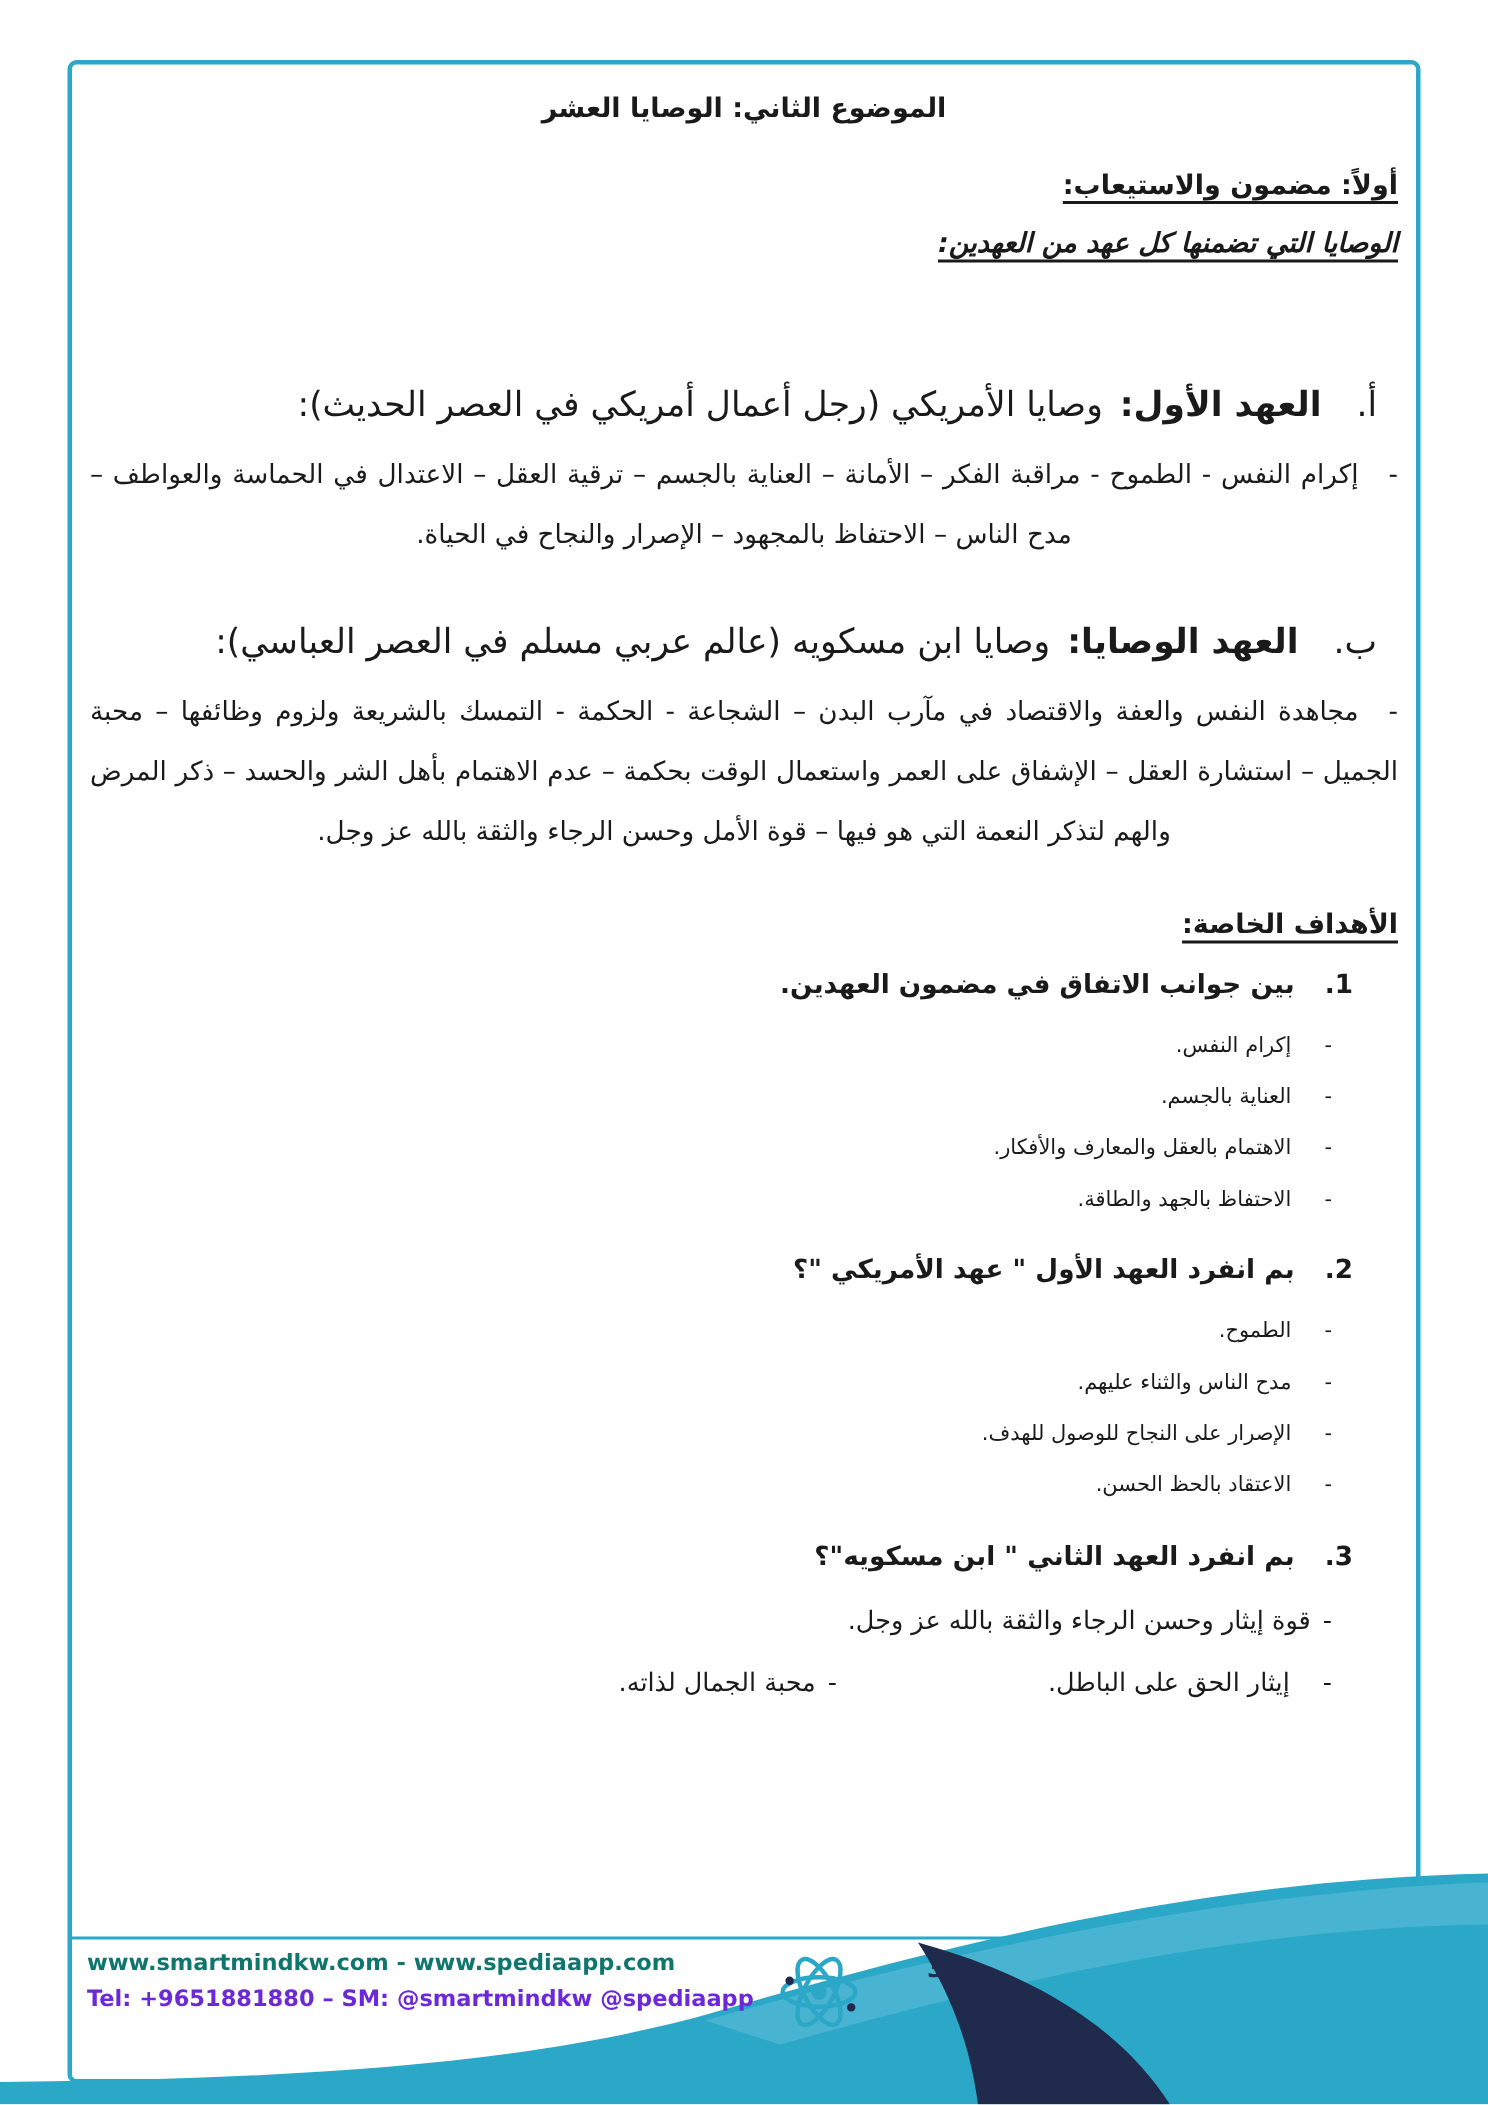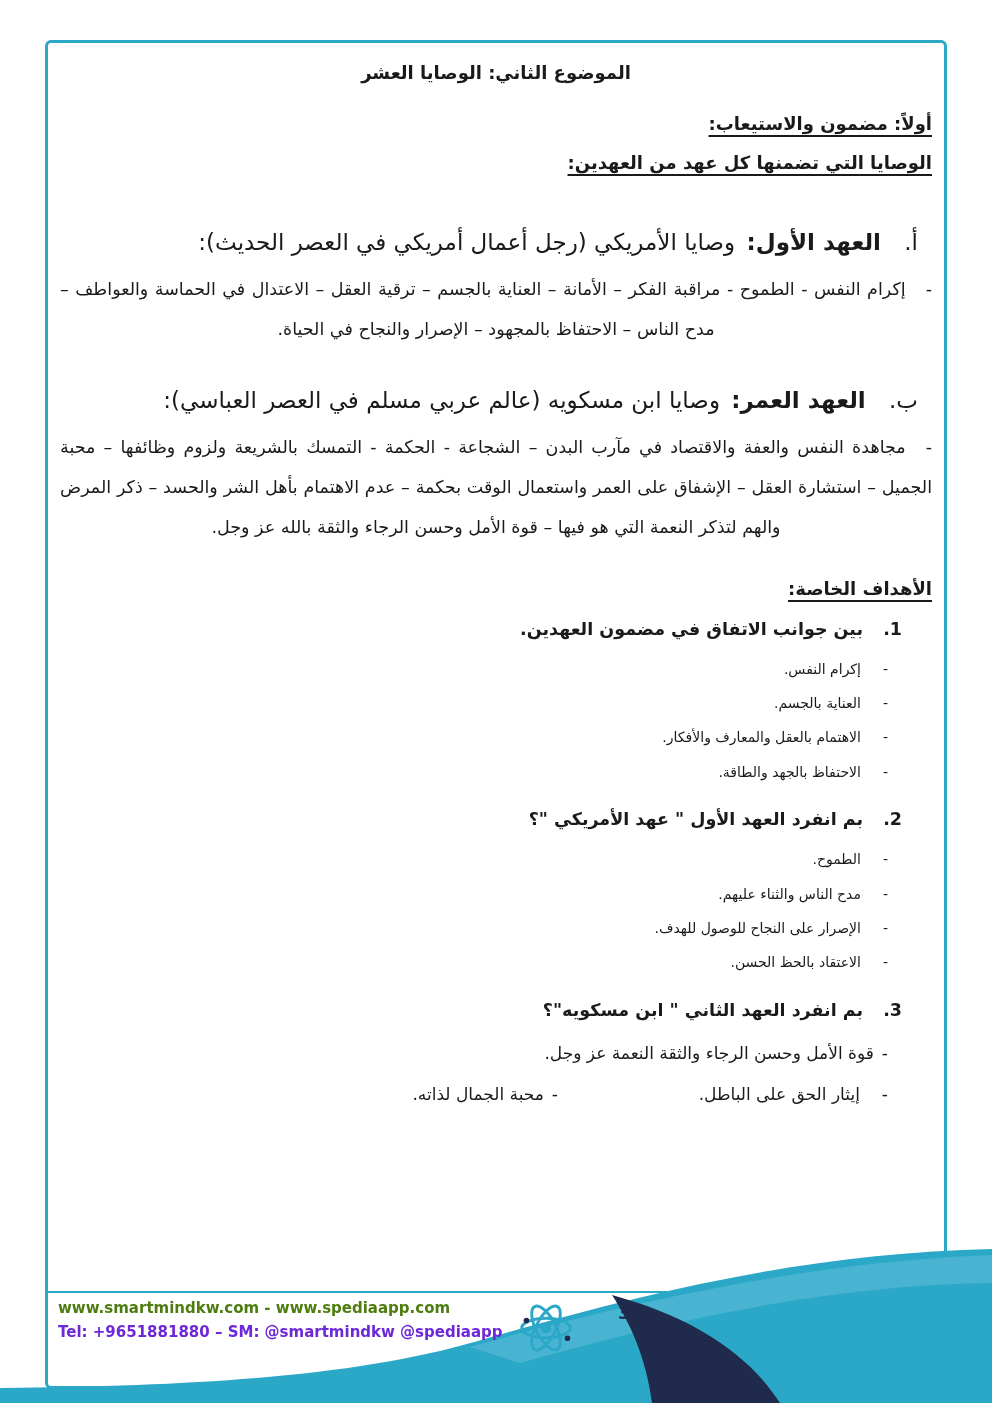--- a/index.html
+++ b/index.html
@@ -17,21 +17,21 @@
   .content {
     position: absolute; top: 40px; left: 60px; right: 60px;
     direction: rtl; text-align: right; z-index: 2;
   }
   .doc-title { text-align: center; font-weight: bold; font-size: 18px; padding-top: 22px; margin-bottom: 30px; }
   .h-u {
     font-weight: bold; font-size: 18px;
     text-decoration: underline; text-underline-offset: 5px; text-decoration-thickness: 1.5px;
   }
   .h1 { margin-bottom: 18px; }
-  .h2 { margin-bottom: 48px; }
+  .h2 { margin-bottom: 76px; font-style: italic; }
   .covenant-head { font-size: 23px; line-height: 1.9; padding-right: 14px; margin-bottom: 4px; }
   .marker { margin-left: 16px; }
   .c-title { font-weight: bold; margin-left: 4px; }
   .covenant-body {
     font-size: 17.5px; line-height: 2.3;
     text-align: justify; text-align-last: center;
     margin-bottom: 30px;
   }
   .covenant-body .dash { margin-left: 20px; }
   .h-obj { margin-top: 10px; margin-bottom: 14px; }
@@ -45,21 +45,21 @@
   .q3-right { flex: 0 0 330px; }
   .q3-left { flex: 1; }
   .q3-right .dash { margin-left: 22px; }
   .q3-left .dash { margin-left: 8px; }
   .footer-sep { position: absolute; left: 48px; right: 48px; top: 1291px; height: 2px; background: #2ba8c8; z-index: 0; }
   .wave { position: absolute; left: 0; bottom: 0; z-index: 1; pointer-events: none; }
   .footer {
     position: absolute; left: 58px; top: 1299px; z-index: 3;
     direction: ltr; text-align: left; font-size: 15px; font-weight: bold;
   }
-  .f1 { color: #4d7c0f; margin-bottom: 6px; }
+  .f1 { color: #0f766e; margin-bottom: 6px; }
   .f2 { color: #6d28d9; }
   .page-num { position: absolute; left: 618px; top: 1303px; z-index: 3; font-weight: bold; font-size: 17px; color: #1f2a4d; }
   .logo { position: absolute; left: 518px; top: 1300px; z-index: 3; }
 </style>
 </head>
 <body>
 
 <div class="frame"></div>
 <div class="footer-sep"></div>
 
@@ -78,21 +78,21 @@
 
   <div class="covenant-head">
     <span class="marker">أ.</span>
     <span class="c-title">العهد الأول:</span>
     <span>وصايا الأمريكي (رجل أعمال أمريكي في العصر الحديث):</span>
   </div>
   <div class="covenant-body"><span class="dash">-</span><span>إكرام النفس - الطموح - مراقبة الفكر – الأمانة – العناية بالجسم – ترقية العقل – الاعتدال في الحماسة والعواطف – مدح الناس – الاحتفاظ بالمجهود – الإصرار والنجاح في الحياة.</span></div>
 
   <div class="covenant-head">
     <span class="marker">ب.</span>
-    <span class="c-title">العهد العمر:</span>
+    <span class="c-title">العهد الوصايا:</span>
     <span>وصايا ابن مسكويه (عالم عربي مسلم في العصر العباسي):</span>
   </div>
   <div class="covenant-body"><span class="dash">-</span><span>مجاهدة النفس والعفة والاقتصاد في مآرب البدن – الشجاعة - الحكمة - التمسك بالشريعة ولزوم وظائفها – محبة الجميل – استشارة العقل – الإشفاق على العمر واستعمال الوقت بحكمة – عدم الاهتمام بأهل الشر والحسد – ذكر المرض والهم لتذكر النعمة التي هو فيها – قوة الأمل وحسن الرجاء والثقة بالله عز وجل.</span></div>
 
   <div class="h-u h-obj">الأهداف الخاصة:</div>
 
   <div class="question">
     <span class="q-num">1.</span>
     <span>بين جوانب الاتفاق في مضمون العهدين.</span>
   </div>
@@ -113,21 +113,21 @@
     <div class="answer"><span class="dash">-</span><span>الإصرار على النجاح للوصول للهدف.</span></div>
     <div class="answer"><span class="dash">-</span><span>الاعتقاد بالحظ الحسن.</span></div>
   </div>
 
   <div class="question">
     <span class="q-num">3.</span>
     <span>بم انفرد العهد الثاني " ابن مسكويه"؟</span>
   </div>
   <div class="q3-rows">
     <div class="q3-row">
-      <div class="q3-left"><span class="dash">-</span><span>قوة الأمل وحسن الرجاء والثقة النعمة عز وجل.</span></div>
+      <div class="q3-left"><span class="dash">-</span><span>قوة إيثار وحسن الرجاء والثقة بالله عز وجل.</span></div>
     </div>
     <div class="q3-row">
       <div class="q3-right"><span class="dash">-</span><span>إيثار الحق على الباطل.</span></div>
       <div class="q3-left"><span class="dash">-</span><span>محبة الجمال لذاته.</span></div>
     </div>
   </div>
 
 </div>
 
 <div class="footer">

